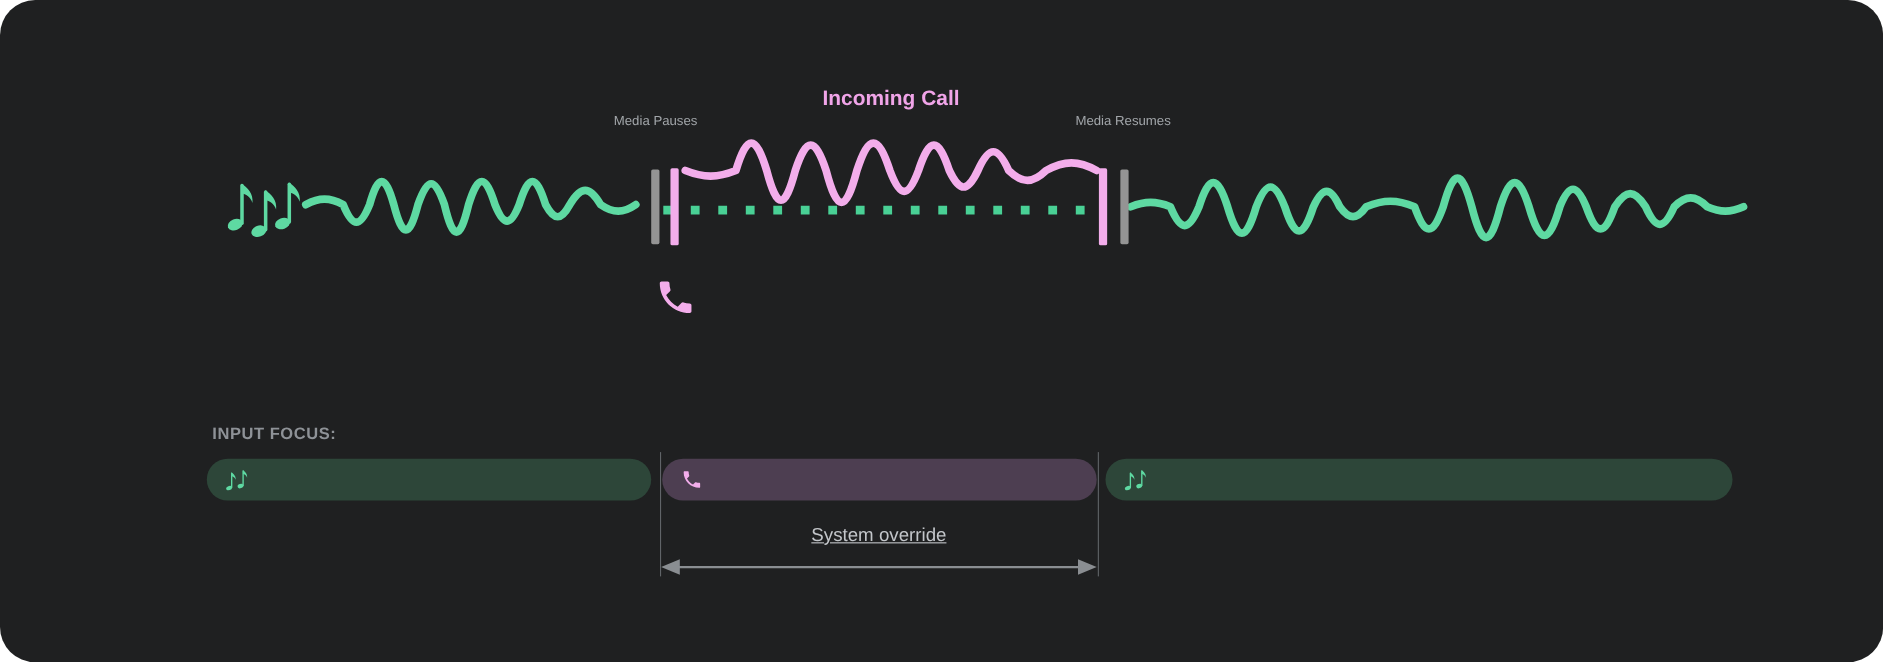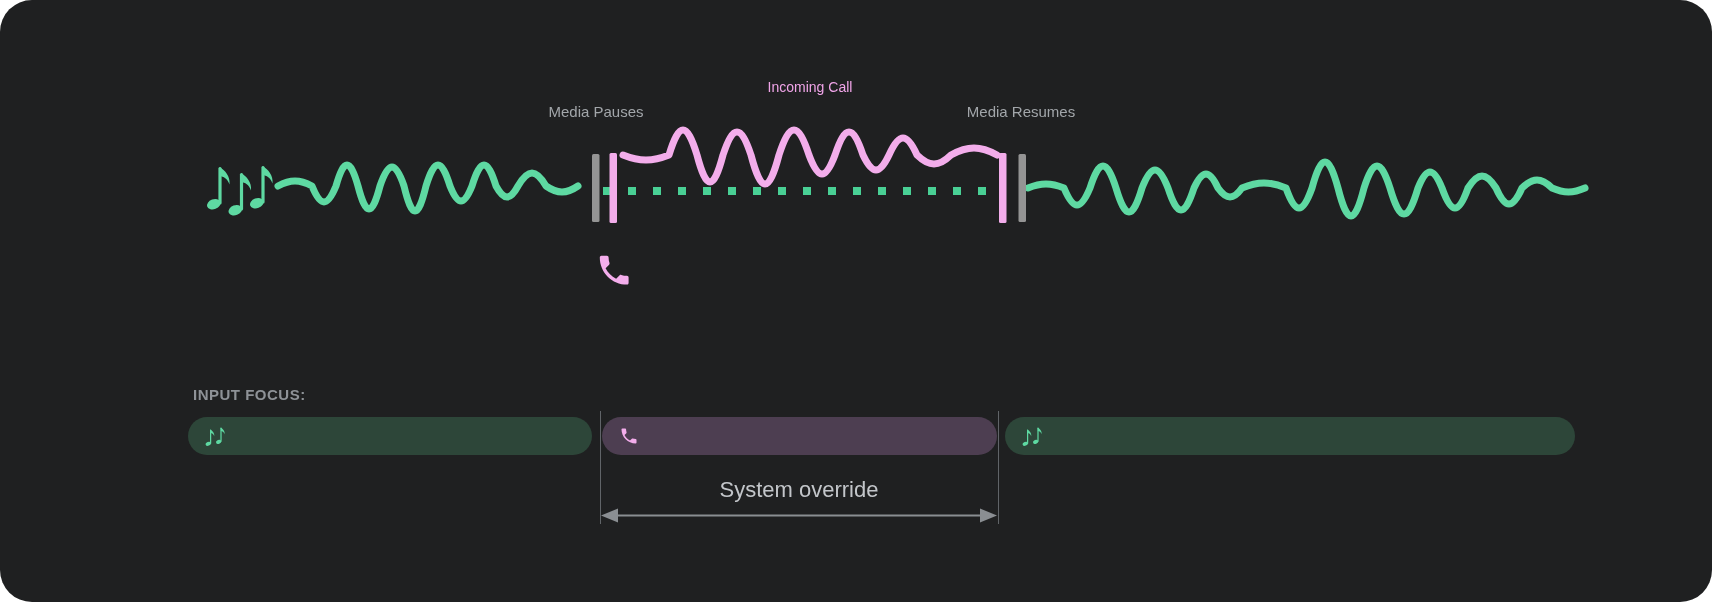--- a/index.html
+++ b/index.html
@@ -3,24 +3,24 @@
 <meta charset="utf-8">
 <style>
   html,body{margin:0;padding:0;background:var(--page-bg,#fff);font-family:"Liberation Sans",sans-serif;}
   .card{
     position:relative;width:1712px;height:602px;overflow:hidden;
     background:var(--card-bg,#1f2021);border-radius:32px;
   }
   .layer{position:absolute;left:0;top:0;}
   .lbl{position:absolute;white-space:nowrap;}
   .lbl.centered{text-align:center;}
-  .media-label{font-size:15px;font-weight:500;color:var(--label-gray,#a2a6aa);}
-  .call-label{font-size:14px;font-weight:400;color:var(--incoming-pink,#f0a4e8);}
+  .media-label{font-size:12px;font-weight:500;color:var(--label-gray,#a2a6aa);}
+  .call-label{font-size:19px;font-weight:700;color:var(--incoming-pink,#f0a4e8);}
   .focus-label{font-size:15px;font-weight:700;letter-spacing:.5px;color:var(--input-focus-gray,#8e9297);}
-  .override-label{font-size:22px;font-weight:400;color:var(--system-override-gray,#c3c6ca);}
+  .override-label{font-size:17px;font-weight:400;color:var(--system-override-gray,#c3c6ca);text-decoration:underline;}
   .pill{
     position:absolute;top:417px;height:38px;border-radius:19px;
     display:flex;align-items:center;padding-left:17px;box-sizing:border-box;
   }
   .pill-green{background:var(--pill-green,#2d4639);}
   .pill-purple{background:var(--pill-purple,#4d3e51);}
   .guide-line{position:absolute;top:411px;height:113px;width:1px;background:var(--guide-gray,#606468);}
 </style>
 </head>
 <body>

